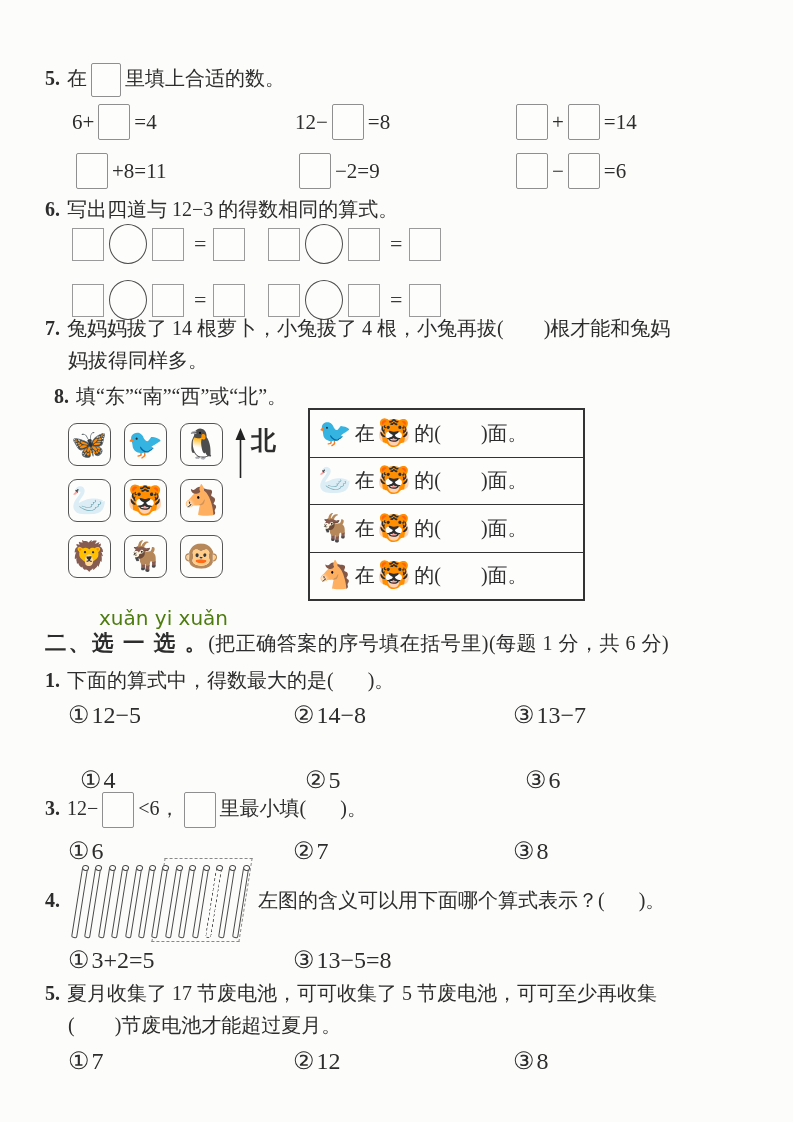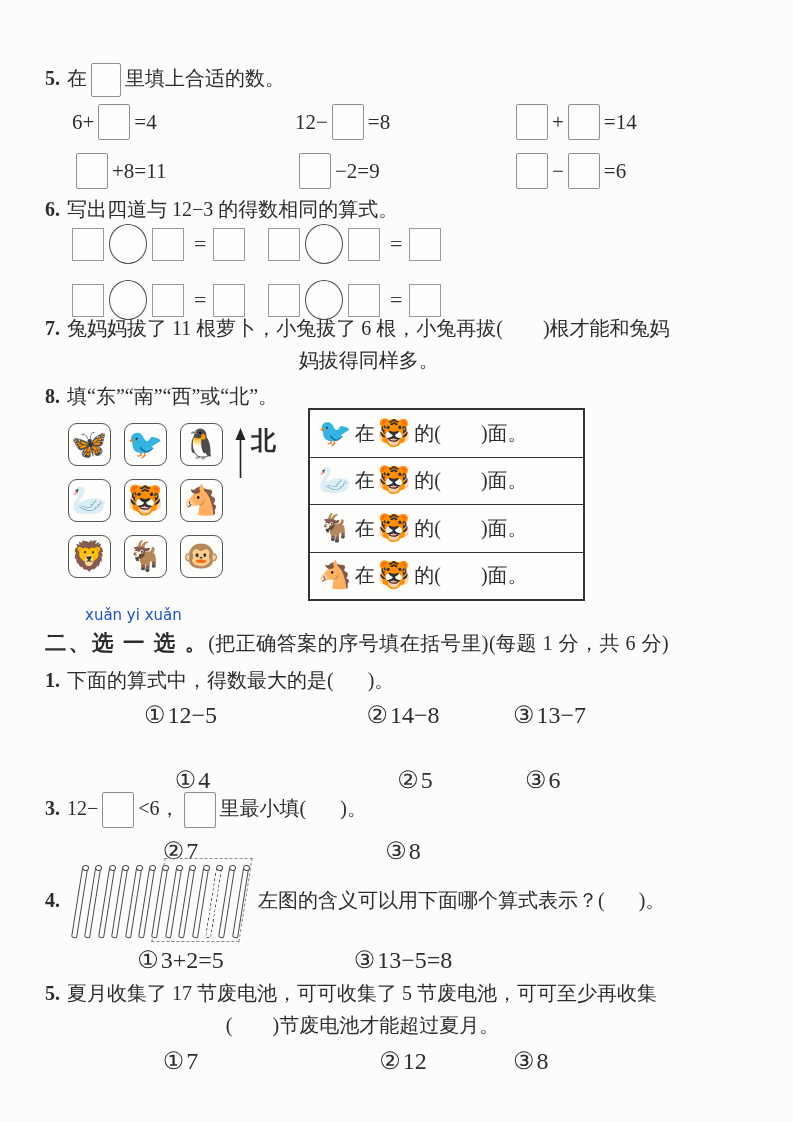--- a/index.html
+++ b/index.html
@@ -2,21 +2,21 @@
 <html><head>
 <meta charset="utf-8">
 <style>
   html,body{margin:0;padding:0;}
   .page{
     position:relative;width:793px;height:1122px;overflow:hidden;
     background:#fcfcfa;color:#2d2d2d;
     font-family:"Liberation Serif","DejaVu Serif",serif;
     font-size:20px;
   }
-  .abs{position:absolute;text-align:center;}
+  .abs{position:absolute;}
   .qline{font-size:20px;line-height:32px;white-space:nowrap;}
   .qnum{font-weight:bold;margin-right:7px;}
   
   .sbox{display:inline-block;width:30px;height:34px;border:1px solid #8f8f8f;
         border-radius:2px;vertical-align:middle;margin:0 4px;background:#fdfdfc;}
   .hbox{width:28px;height:32px;}
   .gap{display:inline-block;vertical-align:middle;}
   .g34{width:34px;} .g40{width:40px;}
   
   .eqgrid{display:grid;grid-template-columns:223px 217px auto;row-gap:9px;
@@ -41,21 +41,21 @@
   .north{display:flex;align-items:flex-start;}
   .north-label{font-size:25px;font-weight:bold;margin-left:4px;line-height:1;}
   
   .panel{width:277px;height:193px;border:2px solid #333;background:#fdfdfc;
          display:flex;flex-direction:column;box-sizing:border-box;}
   .prow{flex:1;display:flex;align-items:center;padding:0 5px;white-space:nowrap;font-size:20px;}
   .prow + .prow{border-top:1.5px solid #333;}
   .aemoji{font-size:29px;line-height:1;}
   .aemoji.sm{font-size:27px;margin:0 3px;}
   
-  .pinyin{font-family:"DejaVu Sans","Liberation Sans",sans-serif;font-size:15px;color:#1d4ed8;}
+  .pinyin{font-family:"DejaVu Sans","Liberation Sans",sans-serif;font-size:20px;color:#4d7c0f;margin-left:14px;}
   .sec-title{font-weight:bold;font-size:21.5px;letter-spacing:2px;}
   .sec-note{font-size:20px;letter-spacing:0.5px;}
   
   .opts{display:grid;grid-template-columns:225px 220px auto;font-size:24px;line-height:34px;white-space:nowrap;}
   .optn{margin-right:2px;}
   
   .sticks{width:195px;height:84px;}
   .stick{position:absolute;bottom:4px;width:4px;height:70px;border:1px solid #4a4a4a;
          border-radius:2px;background:#fcfcfb;transform:rotate(9deg);transform-origin:50% 100%;}
   .stick::before{content:"";position:absolute;top:-3px;left:-1.5px;width:5px;height:4px;
@@ -134,25 +134,25 @@
     <div class="q6g">
         <span class="q6box"></span>
         <span class="q6circle"></span>
         <span class="q6box"></span>
         <span class="q6eq">=</span>
         <span class="q6box"></span>
       </div>
   </div>
 
   <div class="abs" style="left:45px;top:312px">
-    <div class="qline"><span class="qnum">7.</span><span>兔妈妈拔了 11 根萝卜，小兔拔了 6 根，小兔再拔(</span><span class="gap g40"></span><span>)根才能和兔妈</span></div>
+    <div class="qline"><span class="qnum">7.</span><span>兔妈妈拔了 14 根萝卜，小兔拔了 4 根，小兔再拔(</span><span class="gap g40"></span><span>)根才能和兔妈</span></div>
     <div class="qline" style="padding-left:23px">妈拔得同样多。</div>
   </div>
 
-  <div class="abs qline" style="left:45px;top:380px">
+  <div class="abs qline" style="left:54px;top:380px">
     <span class="qnum">8.</span><span>填“东”“南”“西”或“北”。</span>
   </div>
 
   <div class="abs agrid" style="left:68px;top:423px">
     <div class="acell">
         <span class="aemoji">🦋</span>
       </div>
     <div class="acell">
         <span class="aemoji">🐦</span>
       </div>
@@ -239,20 +239,21 @@
   <div class="abs opts" style="left:80px;top:763px">
     <div class="opt"><span class="optn">①</span><span>4</span></div>
     <div class="opt"><span class="optn">②</span><span>5</span></div>
     <div class="opt"><span class="optn">③</span><span>6</span></div>
   </div>
 
   <div class="abs qline" style="left:45px;top:792px">
     <span class="qnum">3.</span><span>12−</span><span class="sbox"></span><span>&lt;6，</span><span class="sbox"></span><span>里最小填(</span><span class="gap g34"></span><span>)。</span>
   </div>
   <div class="abs opts" style="left:68px;top:834px">
+    <div class="opt"><span class="optn">①</span><span>6</span></div>
     <div class="opt"><span class="optn">②</span><span>7</span></div>
     <div class="opt"><span class="optn">③</span><span>8</span></div>
   </div>
 
   <div class="abs qline" style="left:45px;top:884px">
     <span class="qnum">4.</span>
   </div>
   <div class="abs sticks" style="left:66px;top:858px">
     <div class="dashbox"></div>
   <div class="stick" style="left: 5px;"></div>

